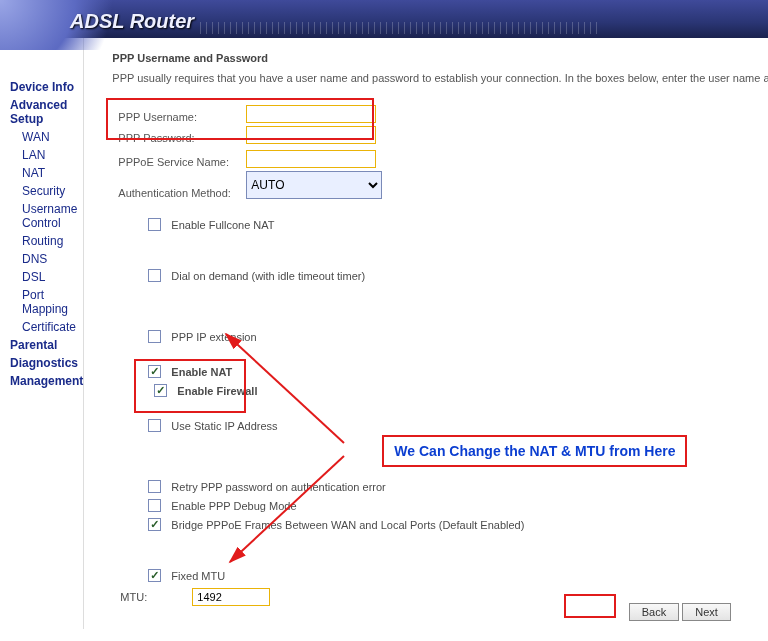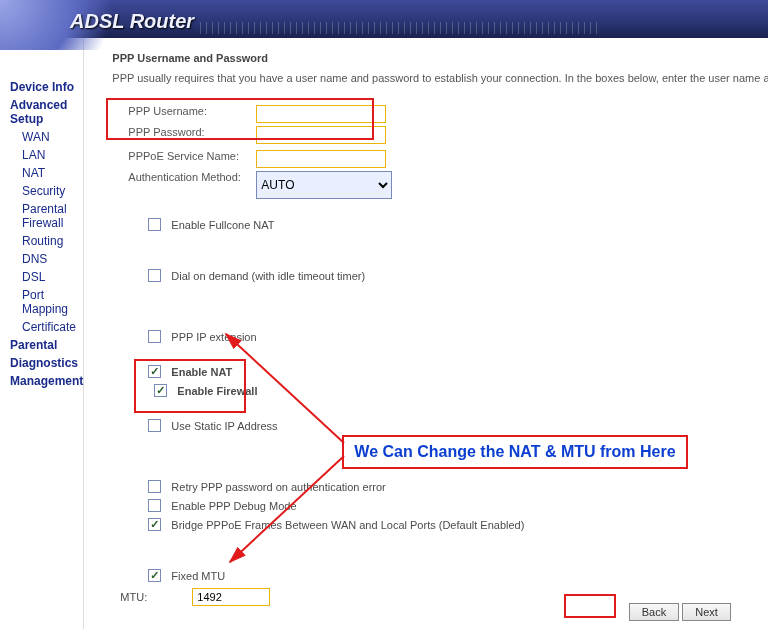--- a/index.html
+++ b/index.html
@@ -69,21 +69,21 @@
 
   
   .content {
     flex: 1;
     padding: 14px 0 0 28px;
     position: relative;
   }
   .page-title { font-weight: bold; color: #444; margin-bottom: 8px; }
   .desc { color: #555; margin-bottom: 18px; white-space: nowrap; overflow: hidden; }
 
-  .form-row { display: flex; align-items: flex-start; margin: 3px 16px; }
+  .form-row { display: flex; align-items: flex-end; margin: 3px 6px; }
   .form-row label.fld { width: 128px; color: #555; }
   .text-input {
     border: 1px solid #eab308;
     height: 18px;
     font-size: 11px;
     padding: 0 4px;
     background: #fff;
   }
   .text-input.wide { width: 130px; }
   .text-input.small { width: 78px; }
@@ -136,43 +136,44 @@
     position: absolute;
     border: 2px solid #e11b1b;
     pointer-events: none;
   }
   .callout {
     position: absolute;
     border: 2px solid #e11b1b;
     background: #fff;
     color: #0b3ed1;
     font-weight: bold;
-    font-size: 16px;
+    font-size: 14px;
     padding: 6px 10px;
+    margin-left: 40px;
   }
   svg.arrows { position:absolute; left:0; top:0; pointer-events:none; }
 </style>
 </head>
 <body>
 
 <div class="banner">
   <div class="banner-arch"></div>
   <div class="banner-dots"></div>
   <div class="banner-title">ADSL Router</div>
 </div>
 
 <div class="page">
   <div class="sidebar">
     <a href="#" class="top-item">Device Info</a>
     <a href="#" class="top-item">Advanced Setup</a>
     <a href="#" class="sub-item">WAN</a>
     <a href="#" class="sub-item">LAN</a>
     <a href="#" class="sub-item">NAT</a>
     <a href="#" class="sub-item">Security</a>
-    <a href="#" class="sub-item">Parental Firewall</a>
+    <a href="#" class="sub-item">Username Control</a>
     <a href="#" class="sub-item">Routing</a>
     <a href="#" class="sub-item">DNS</a>
     <a href="#" class="sub-item">DSL</a>
     <a href="#" class="sub-item">Port Mapping</a>
     <a href="#" class="sub-item">Certificate</a>
     <a href="#" class="top-item">Parental</a>
     <a href="#" class="top-item">Diagnostics</a>
     <a href="#" class="top-item">Management</a>
   </div>
 

